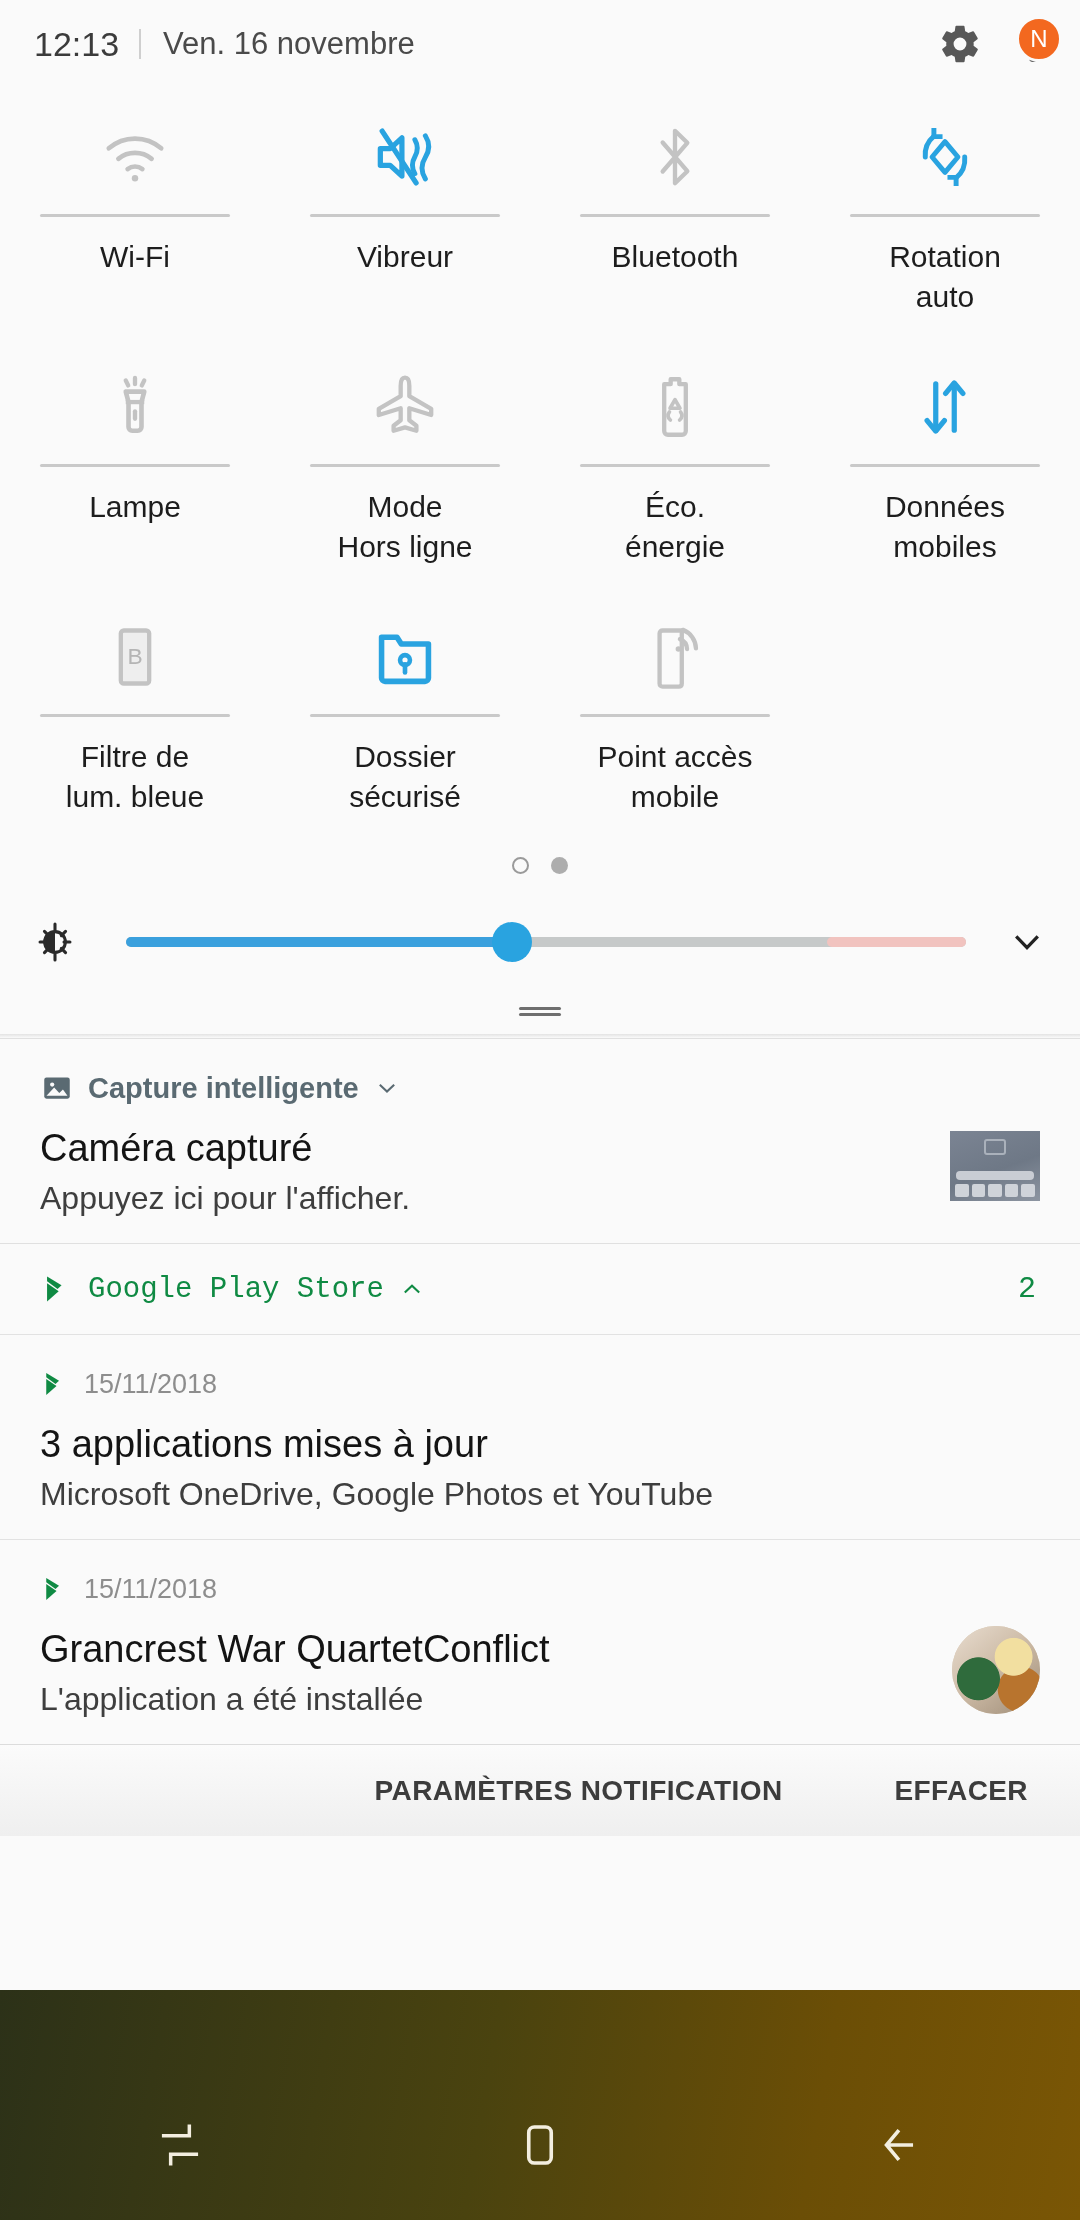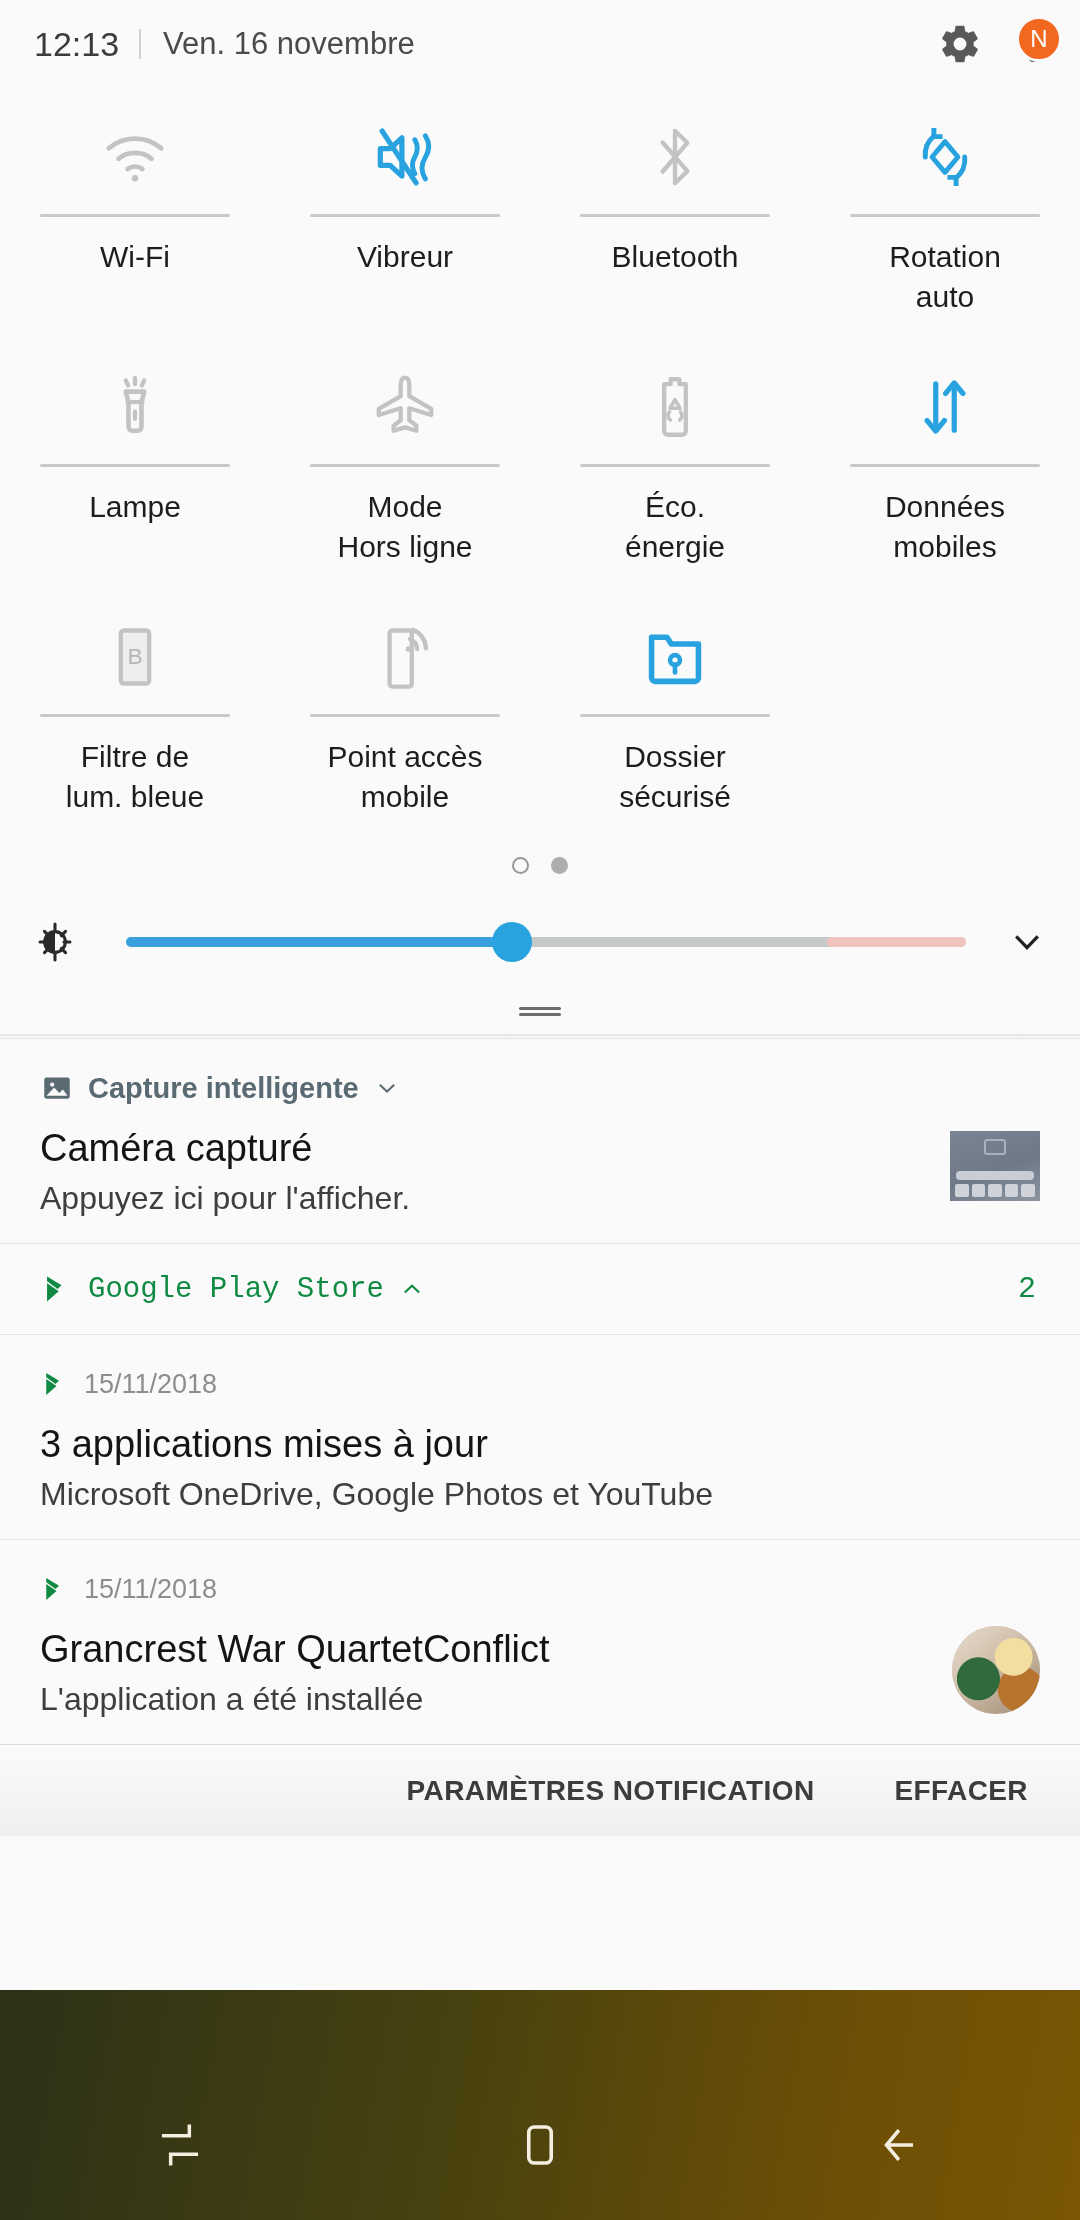--- a/index.html
+++ b/index.html
@@ -126,21 +126,21 @@
       radial-gradient(circle at 30% 60%, #2f6b3c 0 26%, transparent 27%),
       radial-gradient(circle at 78% 72%, #b8742e 0 24%, transparent 25%),
       linear-gradient(140deg,#e9ddd0 0%,#cbb9a4 50%,#9d8b76 100%); }
 
   .group-head { padding:22px 40px; }
   .sub-notif { border-top:1px solid #e2e2e2; }
 
   .footer {
     border-top:1px solid #dcdcdc;
     height:92px; display:flex; align-items:center; justify-content:flex-end;
-    gap:80px; padding-right:52px;
+    gap:112px; padding-right:52px;
     background:linear-gradient(#fbfbfb,#efefef);
   }
   .footer button {
     background:none; border:none; font-family:inherit;
     font-size:28px; font-weight:bold; color:#3c3c3c; letter-spacing:0.4px;
     cursor:pointer;
   }
 
   
   #home {
@@ -329,42 +329,42 @@
           </svg>
         </span>
         <span class="bar"></span>
         <span class="lbl">Filtre de
 lum. bleue</span>
       </div>
 
       <div class="tile">
         <span class="ic">
           <svg width="74" height="74" viewBox="0 0 24 24">
+            <path d="M4.4 5.6h5l1.4 2.2h8.8v11c0 .6-.5 1.1-1.1 1.1H5.5c-.6 0-1.1-.5-1.1-1.1z" fill="none" stroke="#29a3e0" stroke-width="1.8" stroke-linejoin="round"></path>
+            <circle cx="12" cy="13" r="1.6" fill="none" stroke="#29a3e0" stroke-width="1.5"></circle>
+            <path d="M12 14.4v2.6" stroke="#29a3e0" stroke-width="1.5" stroke-linecap="round"></path>
+          </svg>
+        </span>
+        <span class="bar"></span>
+        <span class="lbl">Dossier
+sécurisé</span>
+      </div>
+
+      <div class="tile">
+        <span class="ic">
+          <svg width="74" height="74" viewBox="0 0 24 24">
             <path d="M8 3.4h6.2v17.2c0 .6-.4 1-1 1H8c-.6 0-1-.4-1-1V4.4c0-.6.4-1 1-1z" fill="none" stroke="#c3c3c3" stroke-width="1.4" stroke-linejoin="round"></path>
             <path d="M14.6 3.2a6.6 6.6 0 0 1 4.2 6" fill="none" stroke="#c3c3c3" stroke-width="1.4" stroke-linecap="round"></path>
             <path d="M13.6 6.2a3.6 3.6 0 0 1 2.3 3.2" fill="none" stroke="#c3c3c3" stroke-width="1.4" stroke-linecap="round"></path>
             <circle cx="13.1" cy="9.4" r=".9" fill="#c3c3c3"></circle>
           </svg>
         </span>
         <span class="bar"></span>
         <span class="lbl">Point accès
 mobile</span>
-      </div>
-
-      <div class="tile">
-        <span class="ic">
-          <svg width="74" height="74" viewBox="0 0 24 24">
-            <path d="M4.4 5.6h5l1.4 2.2h8.8v11c0 .6-.5 1.1-1.1 1.1H5.5c-.6 0-1.1-.5-1.1-1.1z" fill="none" stroke="#29a3e0" stroke-width="1.8" stroke-linejoin="round"></path>
-            <circle cx="12" cy="13" r="1.6" fill="none" stroke="#29a3e0" stroke-width="1.5"></circle>
-            <path d="M12 14.4v2.6" stroke="#29a3e0" stroke-width="1.5" stroke-linecap="round"></path>
-          </svg>
-        </span>
-        <span class="bar"></span>
-        <span class="lbl">Dossier
-sécurisé</span>
       </div>
 
     </div>
 
     <div class="pagedots">
       <span class="pd-o"></span>
       <span class="pd-f"></span>
     </div>
   </div>
 

